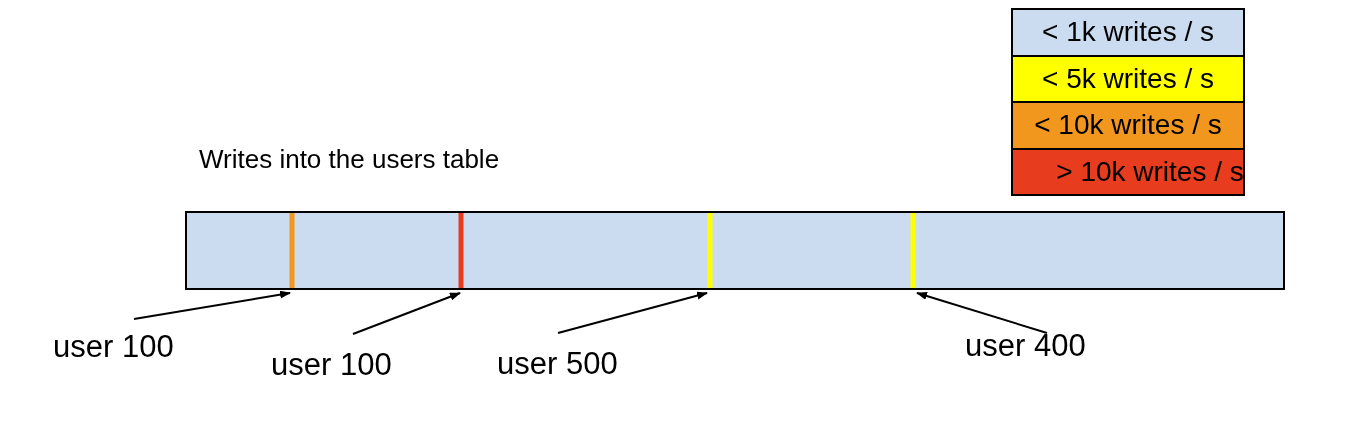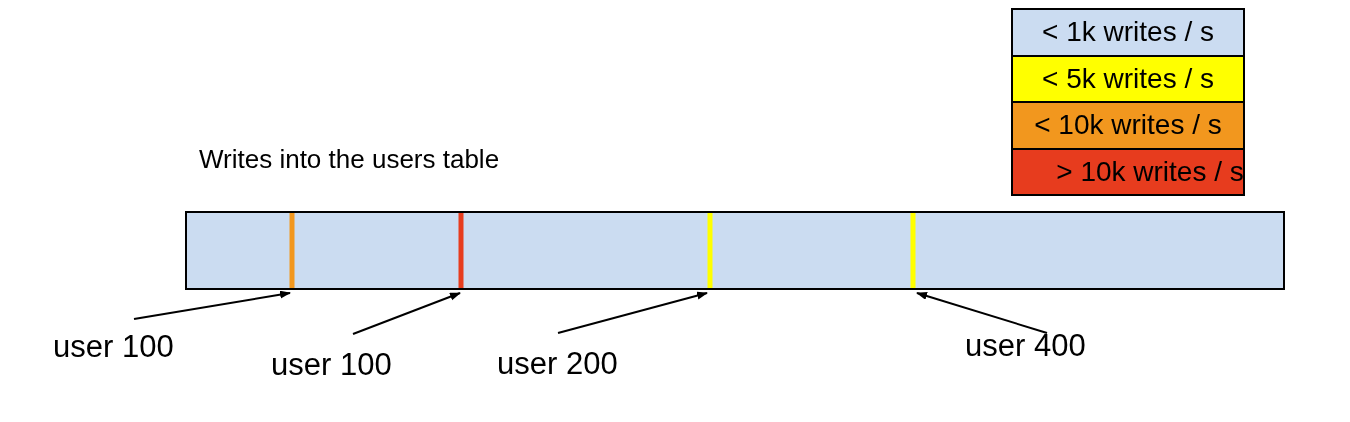--- a/index.html
+++ b/index.html
@@ -129,16 +129,16 @@
       </marker>
     </defs>
     <line class="arrow" x1="134" y1="319" x2="290" y2="293" marker-end="url(#ah)"></line>
     <line class="arrow" x1="353" y1="334" x2="460" y2="293" marker-end="url(#ah)"></line>
     <line class="arrow" x1="558" y1="333" x2="707" y2="293" marker-end="url(#ah)"></line>
     <line class="arrow" x1="1047" y1="333" x2="917" y2="293" marker-end="url(#ah)"></line>
   </svg>
 
   <div class="user-label" id="lbl-u100">user 100</div>
   <div class="user-label" id="lbl-u200">user 100</div>
-  <div class="user-label" id="lbl-u300">user 200</div>
+  <div class="user-label" id="lbl-u300">user 500</div>
   <div class="user-label" id="lbl-u400">user 400</div>
 
 </div>
 
 </body></html>

